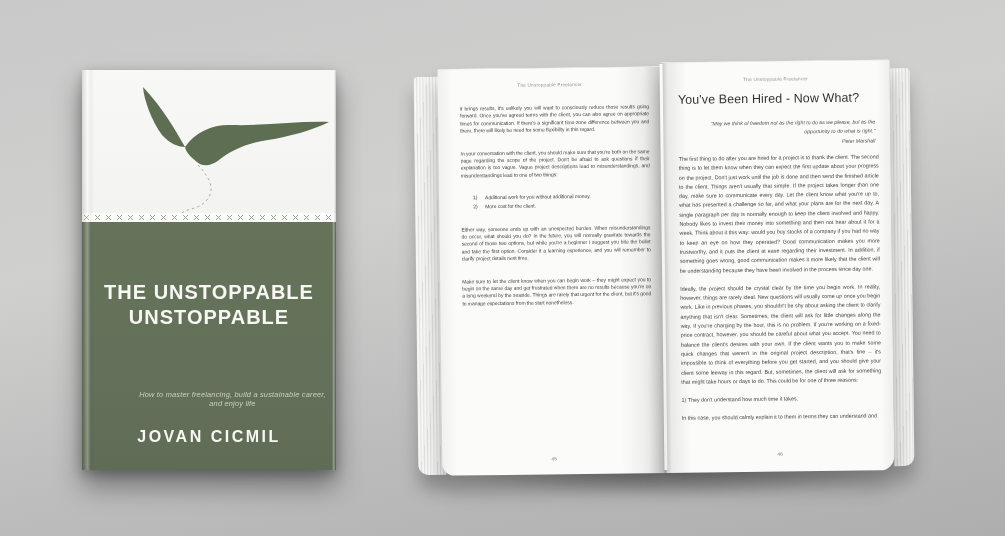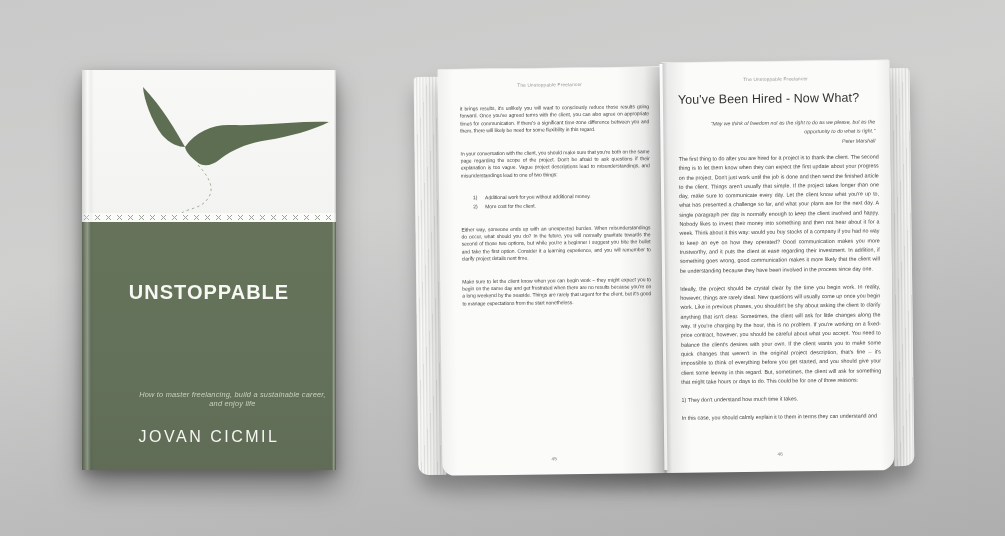--- a/index.html
+++ b/index.html
@@ -34,21 +34,21 @@
   .cover-title{
     position:absolute;left:0;top:58px;width:100%;text-align:center;
     color:#f7f7f3;font-size:20px;font-weight:bold;letter-spacing:1px;line-height:25px;
   }
   .cover-subtitle{
     position:absolute;left:8px;right:8px;top:168px;text-align:center;
     color:var(--subtitle_green,#c9d1bd);font-size:7.4px;font-style:italic;letter-spacing:.2px;margin-left:47px;
   }
   .cover-author{
     position:absolute;left:0;top:206px;width:100%;text-align:center;
-    color:#f6f6f2;font-size:16px;letter-spacing:2.5px;font-weight:normal;
+    color:#f6f6f2;font-size:16px;letter-spacing:2.5px;font-weight:bold;
   }
 
   
   .book-shadow{
     position:absolute;left:432px;top:442px;width:462px;height:54px;
     background:radial-gradient(ellipse at 50% 35%,rgba(0,0,0,.38) 0%,rgba(0,0,0,.14) 45%,rgba(0,0,0,0) 72%);
     filter:blur(4px);
   }
   .book{position:absolute;left:414px;top:62px;width:500px;height:420px;transform:rotate(-.7deg);}
   .stack-left{
@@ -128,20 +128,21 @@
     <svg class="stitch-row" viewBox="0 0 254 9">
       <defs>
         <pattern id="xs" width="11" height="9" patternUnits="userSpaceOnUse">
           <path d="M2 2 L7 7 M7 2 L2 7" stroke="#9ba399" stroke-width="1" fill="none"></path>
         </pattern>
       </defs>
       <rect width="254" height="9" fill="url(#xs)"></rect>
     </svg>
     <div class="cover-green">
       <div class="cover-title">
+        <div>THE UNSTOPPABLE</div>
         <div>UNSTOPPABLE</div>
       </div>
       <div class="cover-subtitle">How to master freelancing, build a sustainable career, and enjoy life</div>
       <div class="cover-author">JOVAN CICMIL</div>
     </div>
     <div class="spine-highlight"></div>
     <div class="page-edge-right"></div>
   </div>
 
   <div class="book-shadow"></div>

